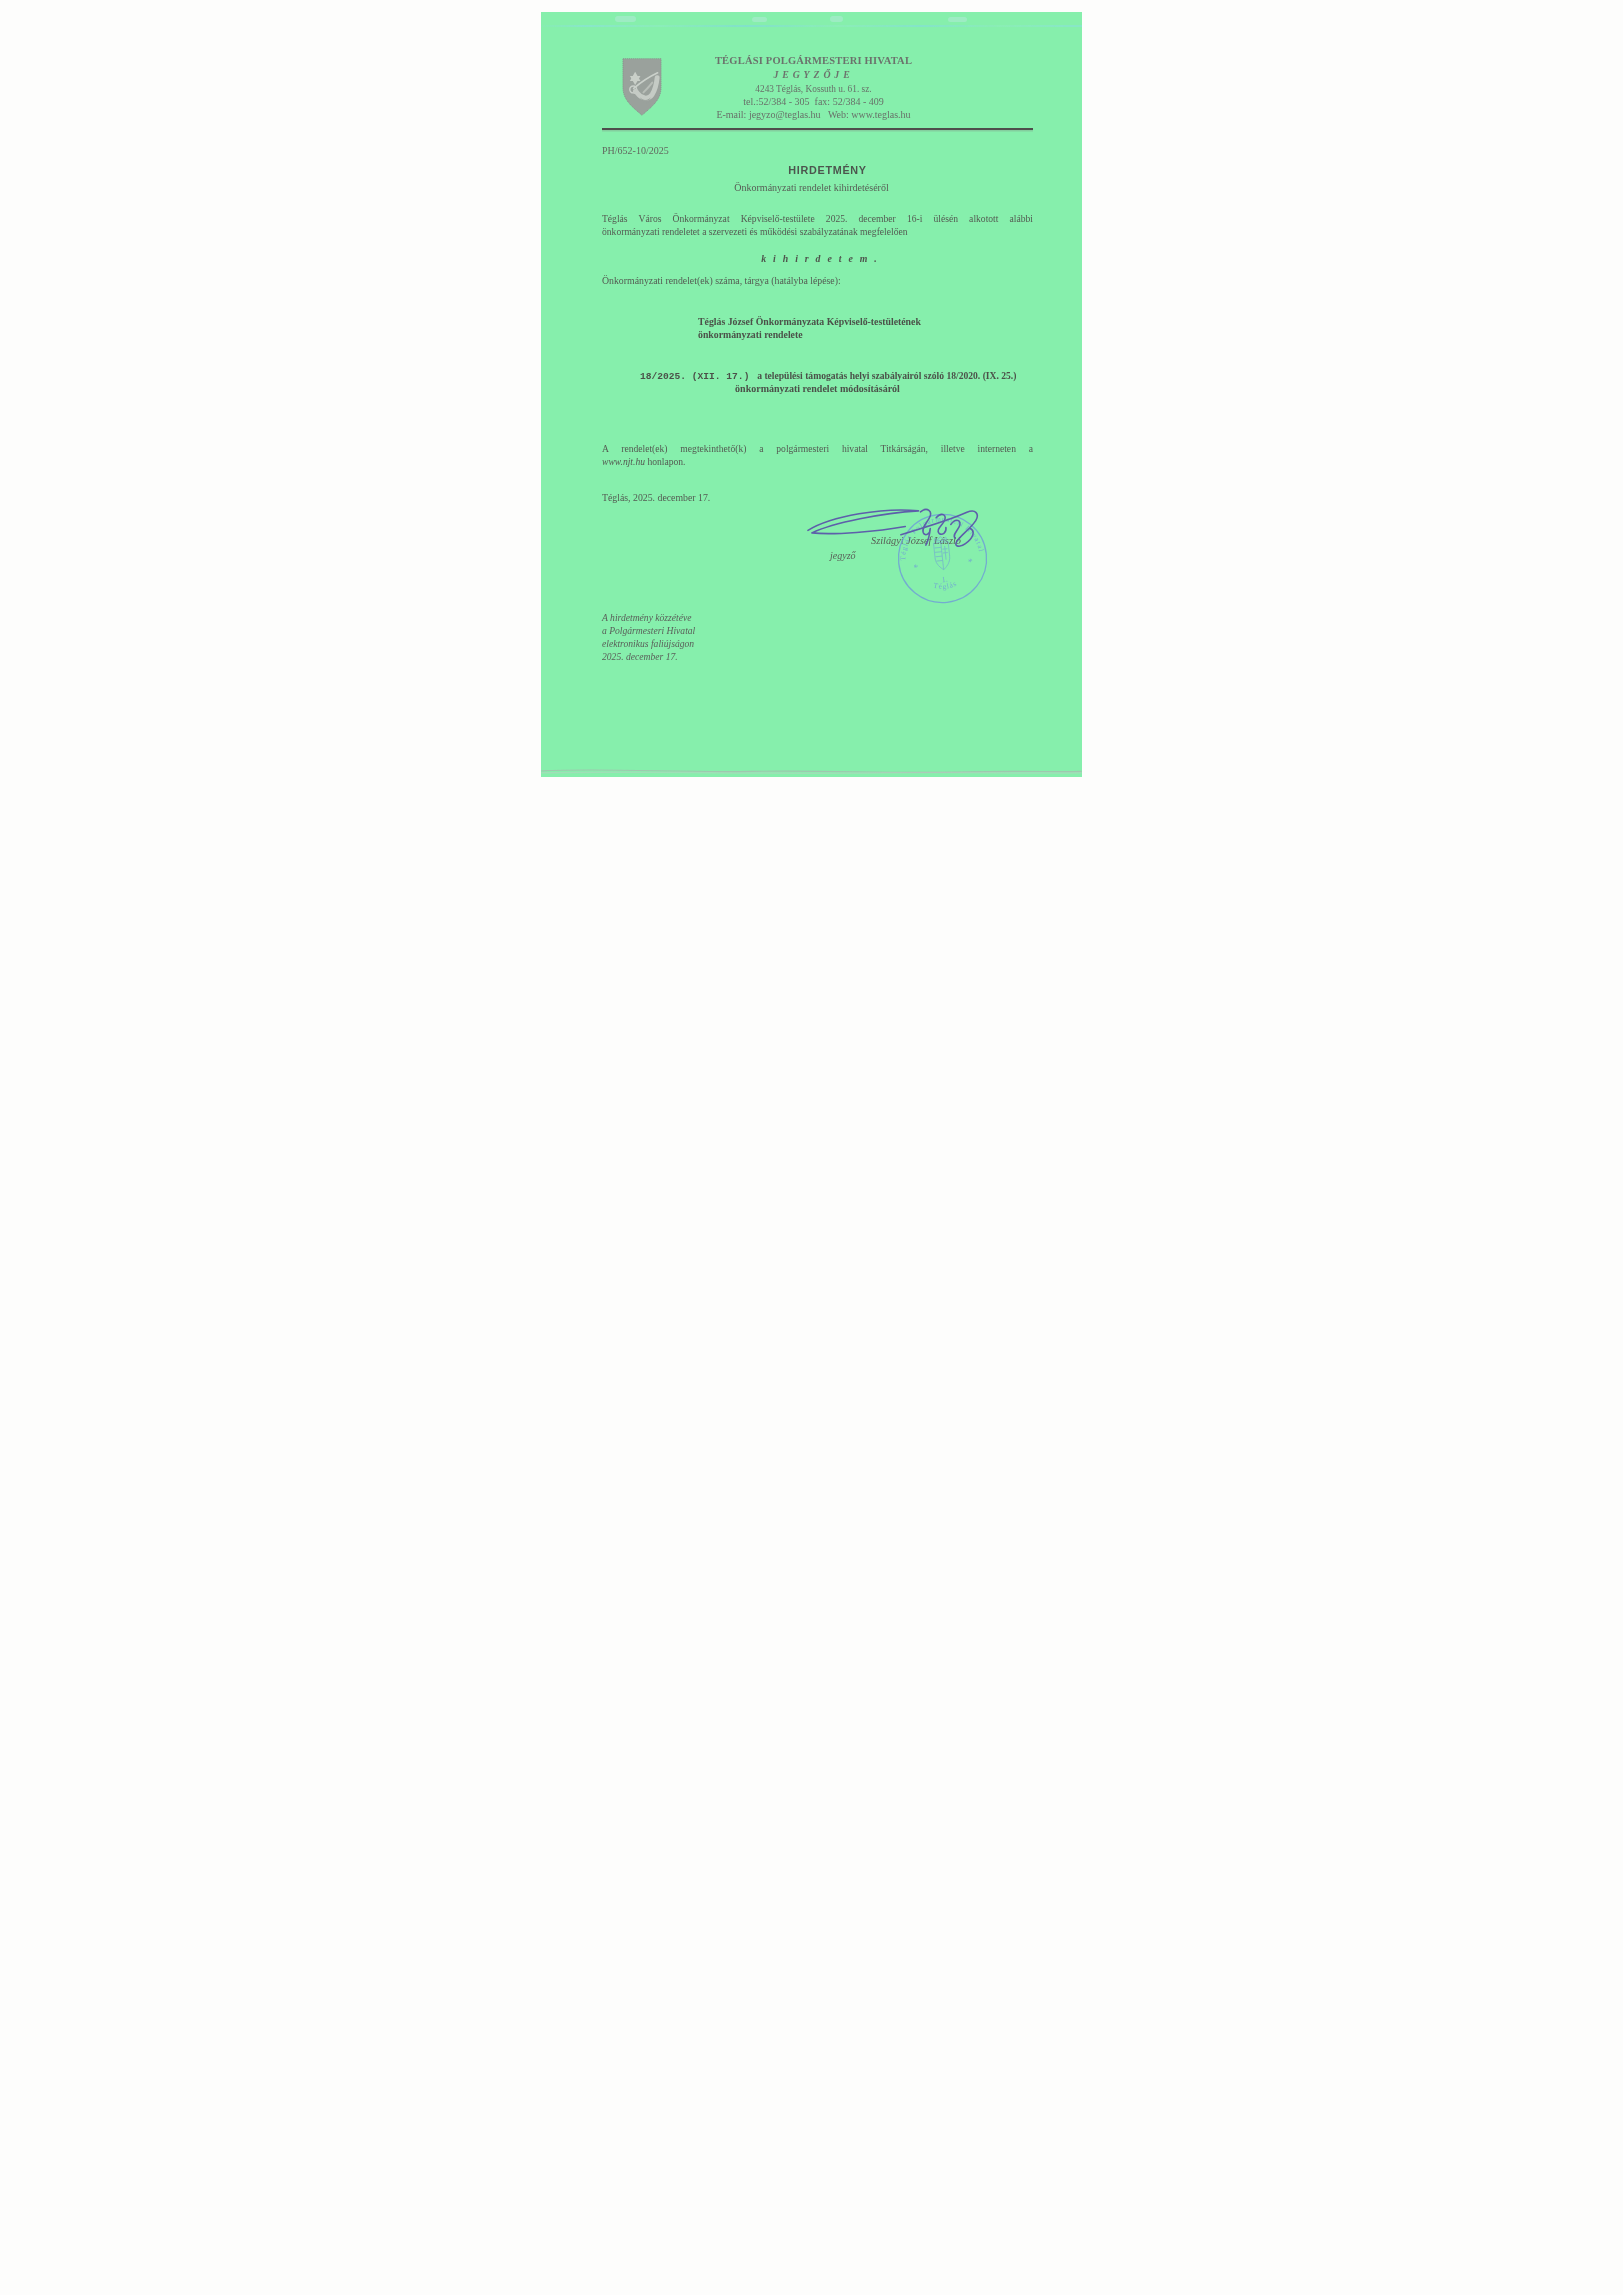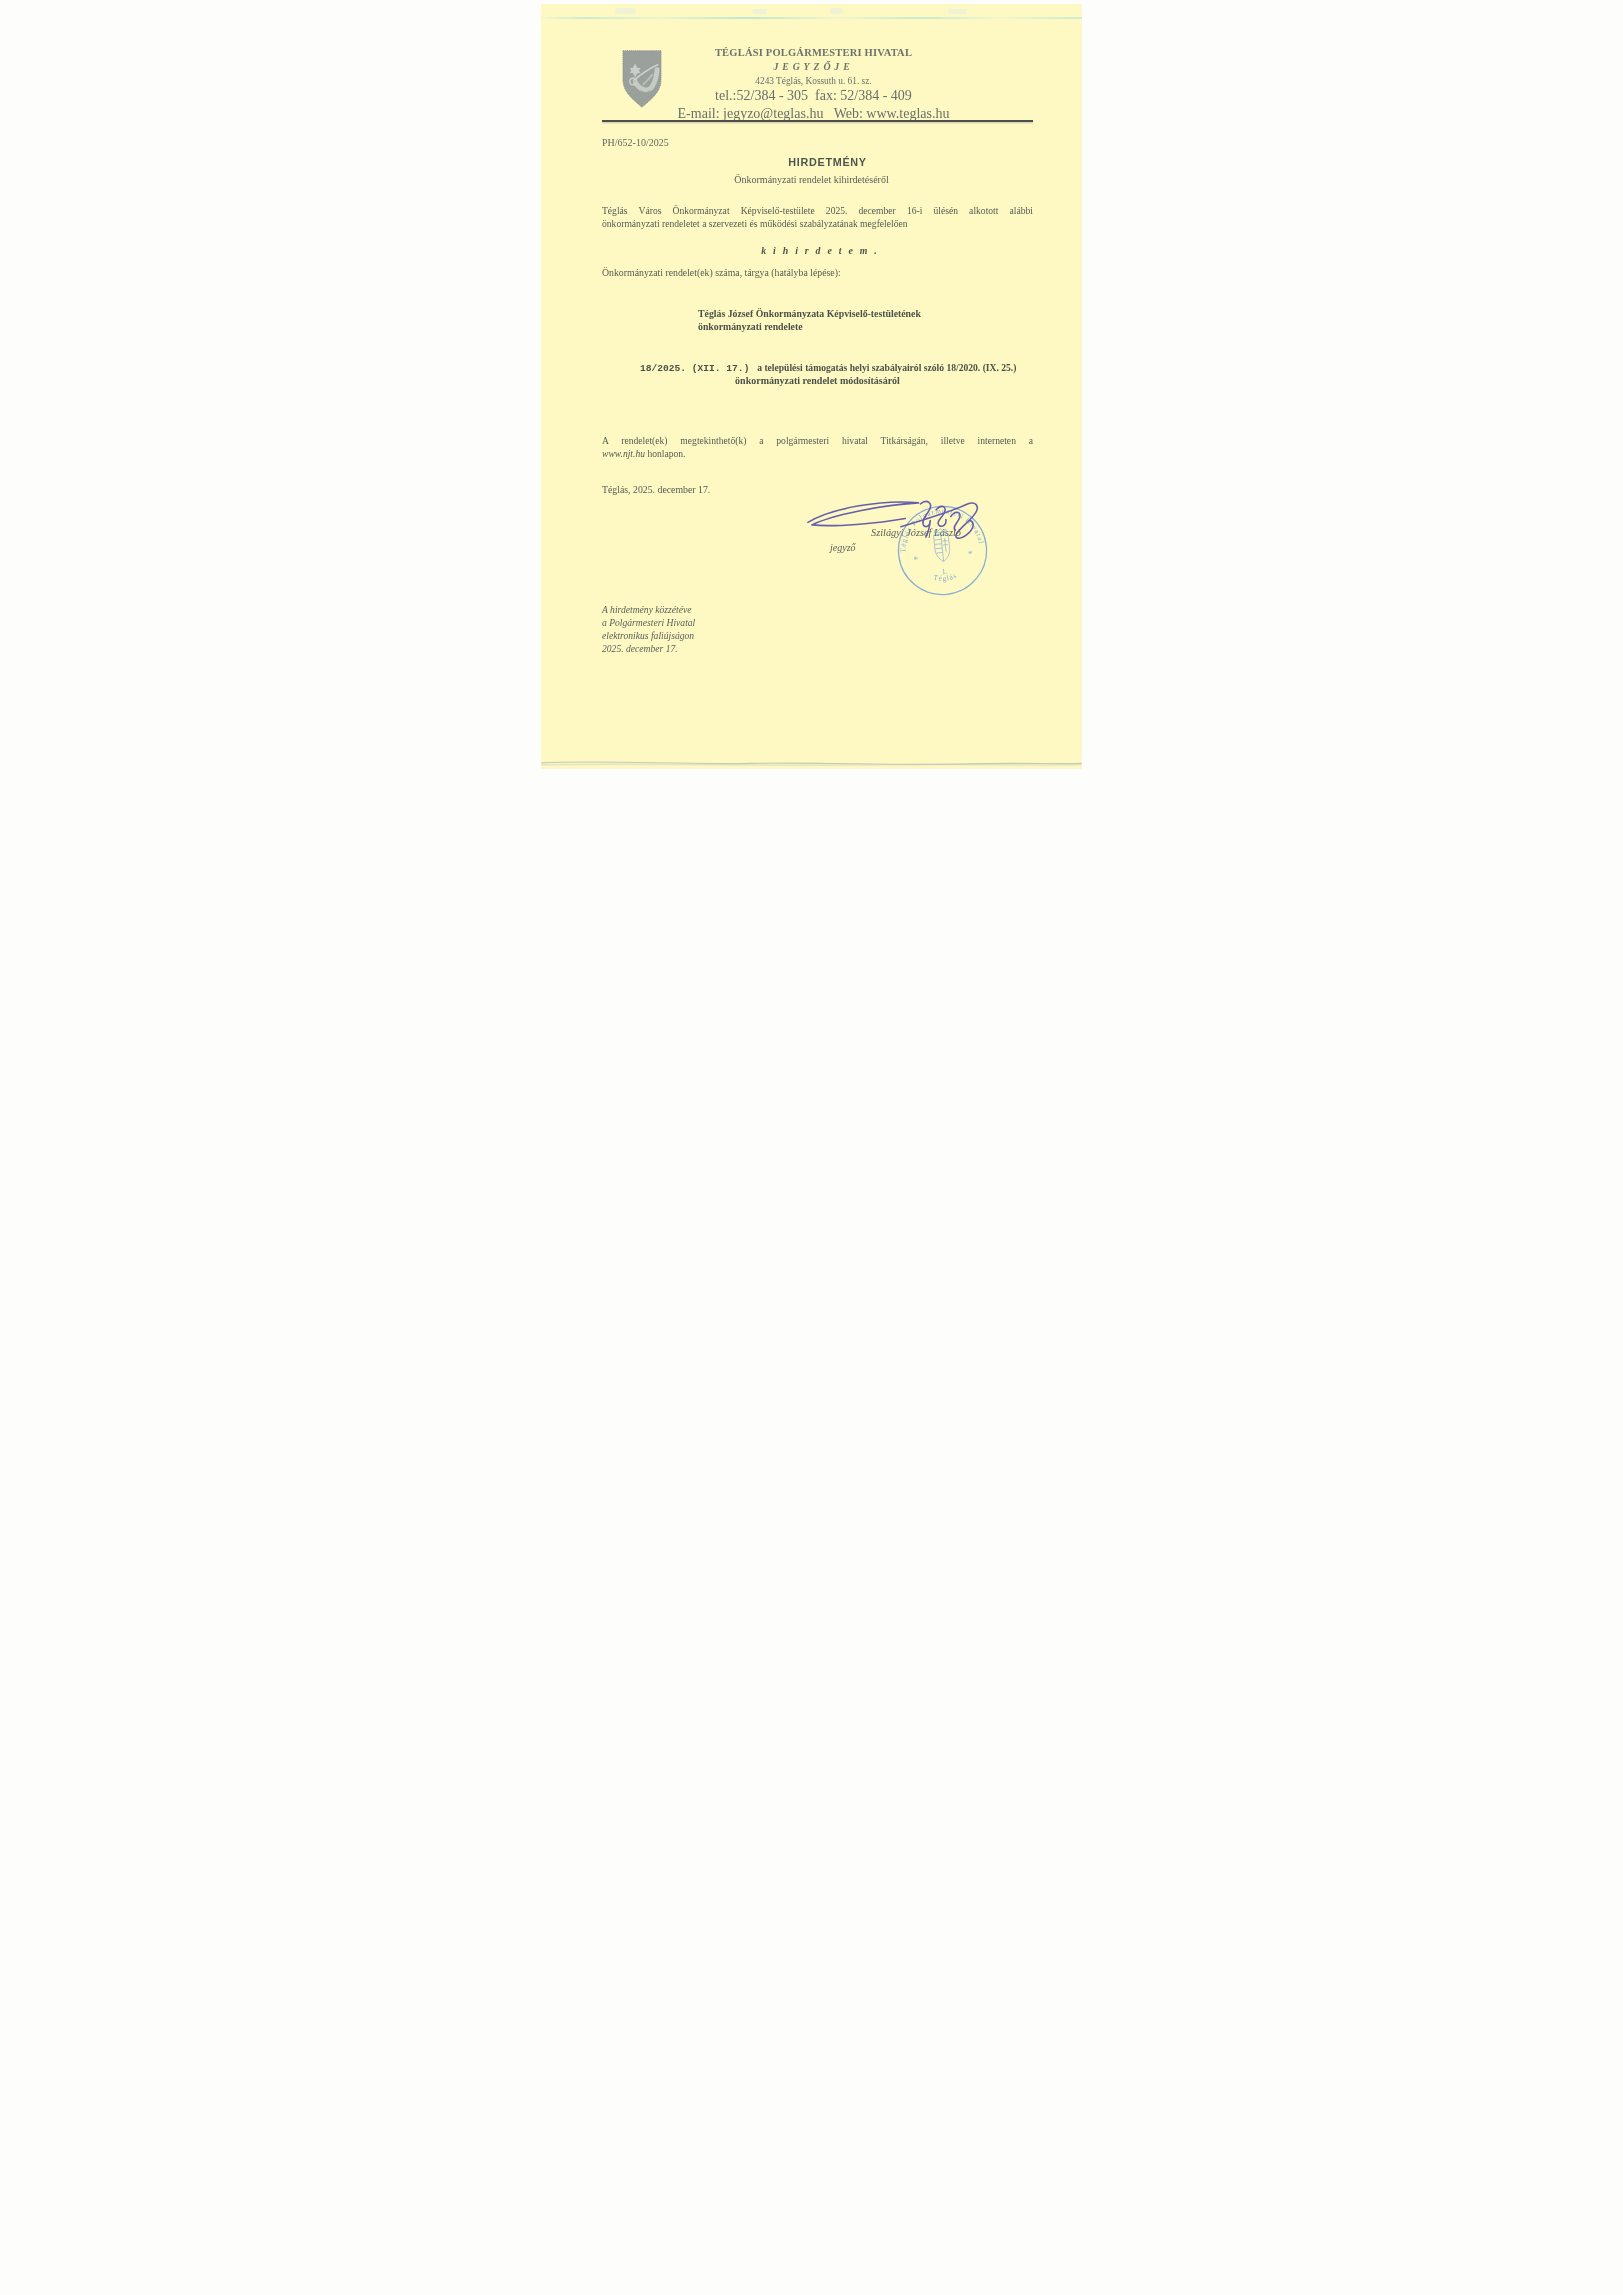--- a/index.html
+++ b/index.html
@@ -1,20 +1,20 @@
 <!DOCTYPE html>
 <html lang="hu" style="font-size:7.8px"><head>
 <meta charset="utf-8">
 <style>
   html,body{margin:0;padding:0;background:#fdfdfc;}
   .page{
     position:relative;
     width:541px;height:765px;
-    margin:4px auto;
-    background:#fef9c3;
+    margin:12px auto;
+    background:#86efac;
     overflow:hidden;
     font-family:"Liberation Serif","DejaVu Serif",serif;
     color:#545a52;
   }
   .abs{position:absolute;}
 
   
   .scan-top-line{
     left:0;top:13.2px;width:100%;height:1.5px;
     background:linear-gradient(90deg,
@@ -24,21 +24,21 @@
       rgba(170,232,244,0.12) 85%, rgba(140,220,238,0.4) 97%);
     filter:blur(0.2px);
   }
   .scan-top-smudge{height:5.4px;border-radius:2.9px;background:rgba(205,231,246,0.32);filter:blur(0.5px);}
 
   
   .header-text{left:64px;top:43px;width:417px;text-align:center;color:#6b726c;}
   .office-name{font-weight:bold;font-size:10.5px;letter-spacing:0.2px;}
   .office-role{font-weight:bold;font-style:italic;font-size:9.8px;letter-spacing:3.9px;margin-top:2.9px;}
   .office-addr{font-size:9.3px;margin-top:4.4px;color:#687069;}
-  .office-tel,.office-mail{font-size:14px;margin-top:2px;color:#687069;white-space:pre-wrap;}
+  .office-tel,.office-mail{font-size:10px;margin-top:2px;color:#687069;white-space:pre-wrap;}
   .rule{left:61px;top:116px;width:431px;height:1.5px;background:#4e4e4c;box-shadow:0 1.5px 0 rgba(130,130,126,0.3);}
 
   .refnum{left:61px;top:133px;font-size:10px;color:#62685f;}
 
   .doc-title{left:16px;top:152px;width:541px;text-align:center;
     font-family:"Liberation Sans","DejaVu Sans",sans-serif;
     font-weight:bold;font-size:10.8px;letter-spacing:0.7px;color:#4c564e;}
   .doc-subtitle{left:0;top:170px;width:541px;text-align:center;font-size:10px;color:#575d55;}
 
   .col{left:61px;width:431px;}

